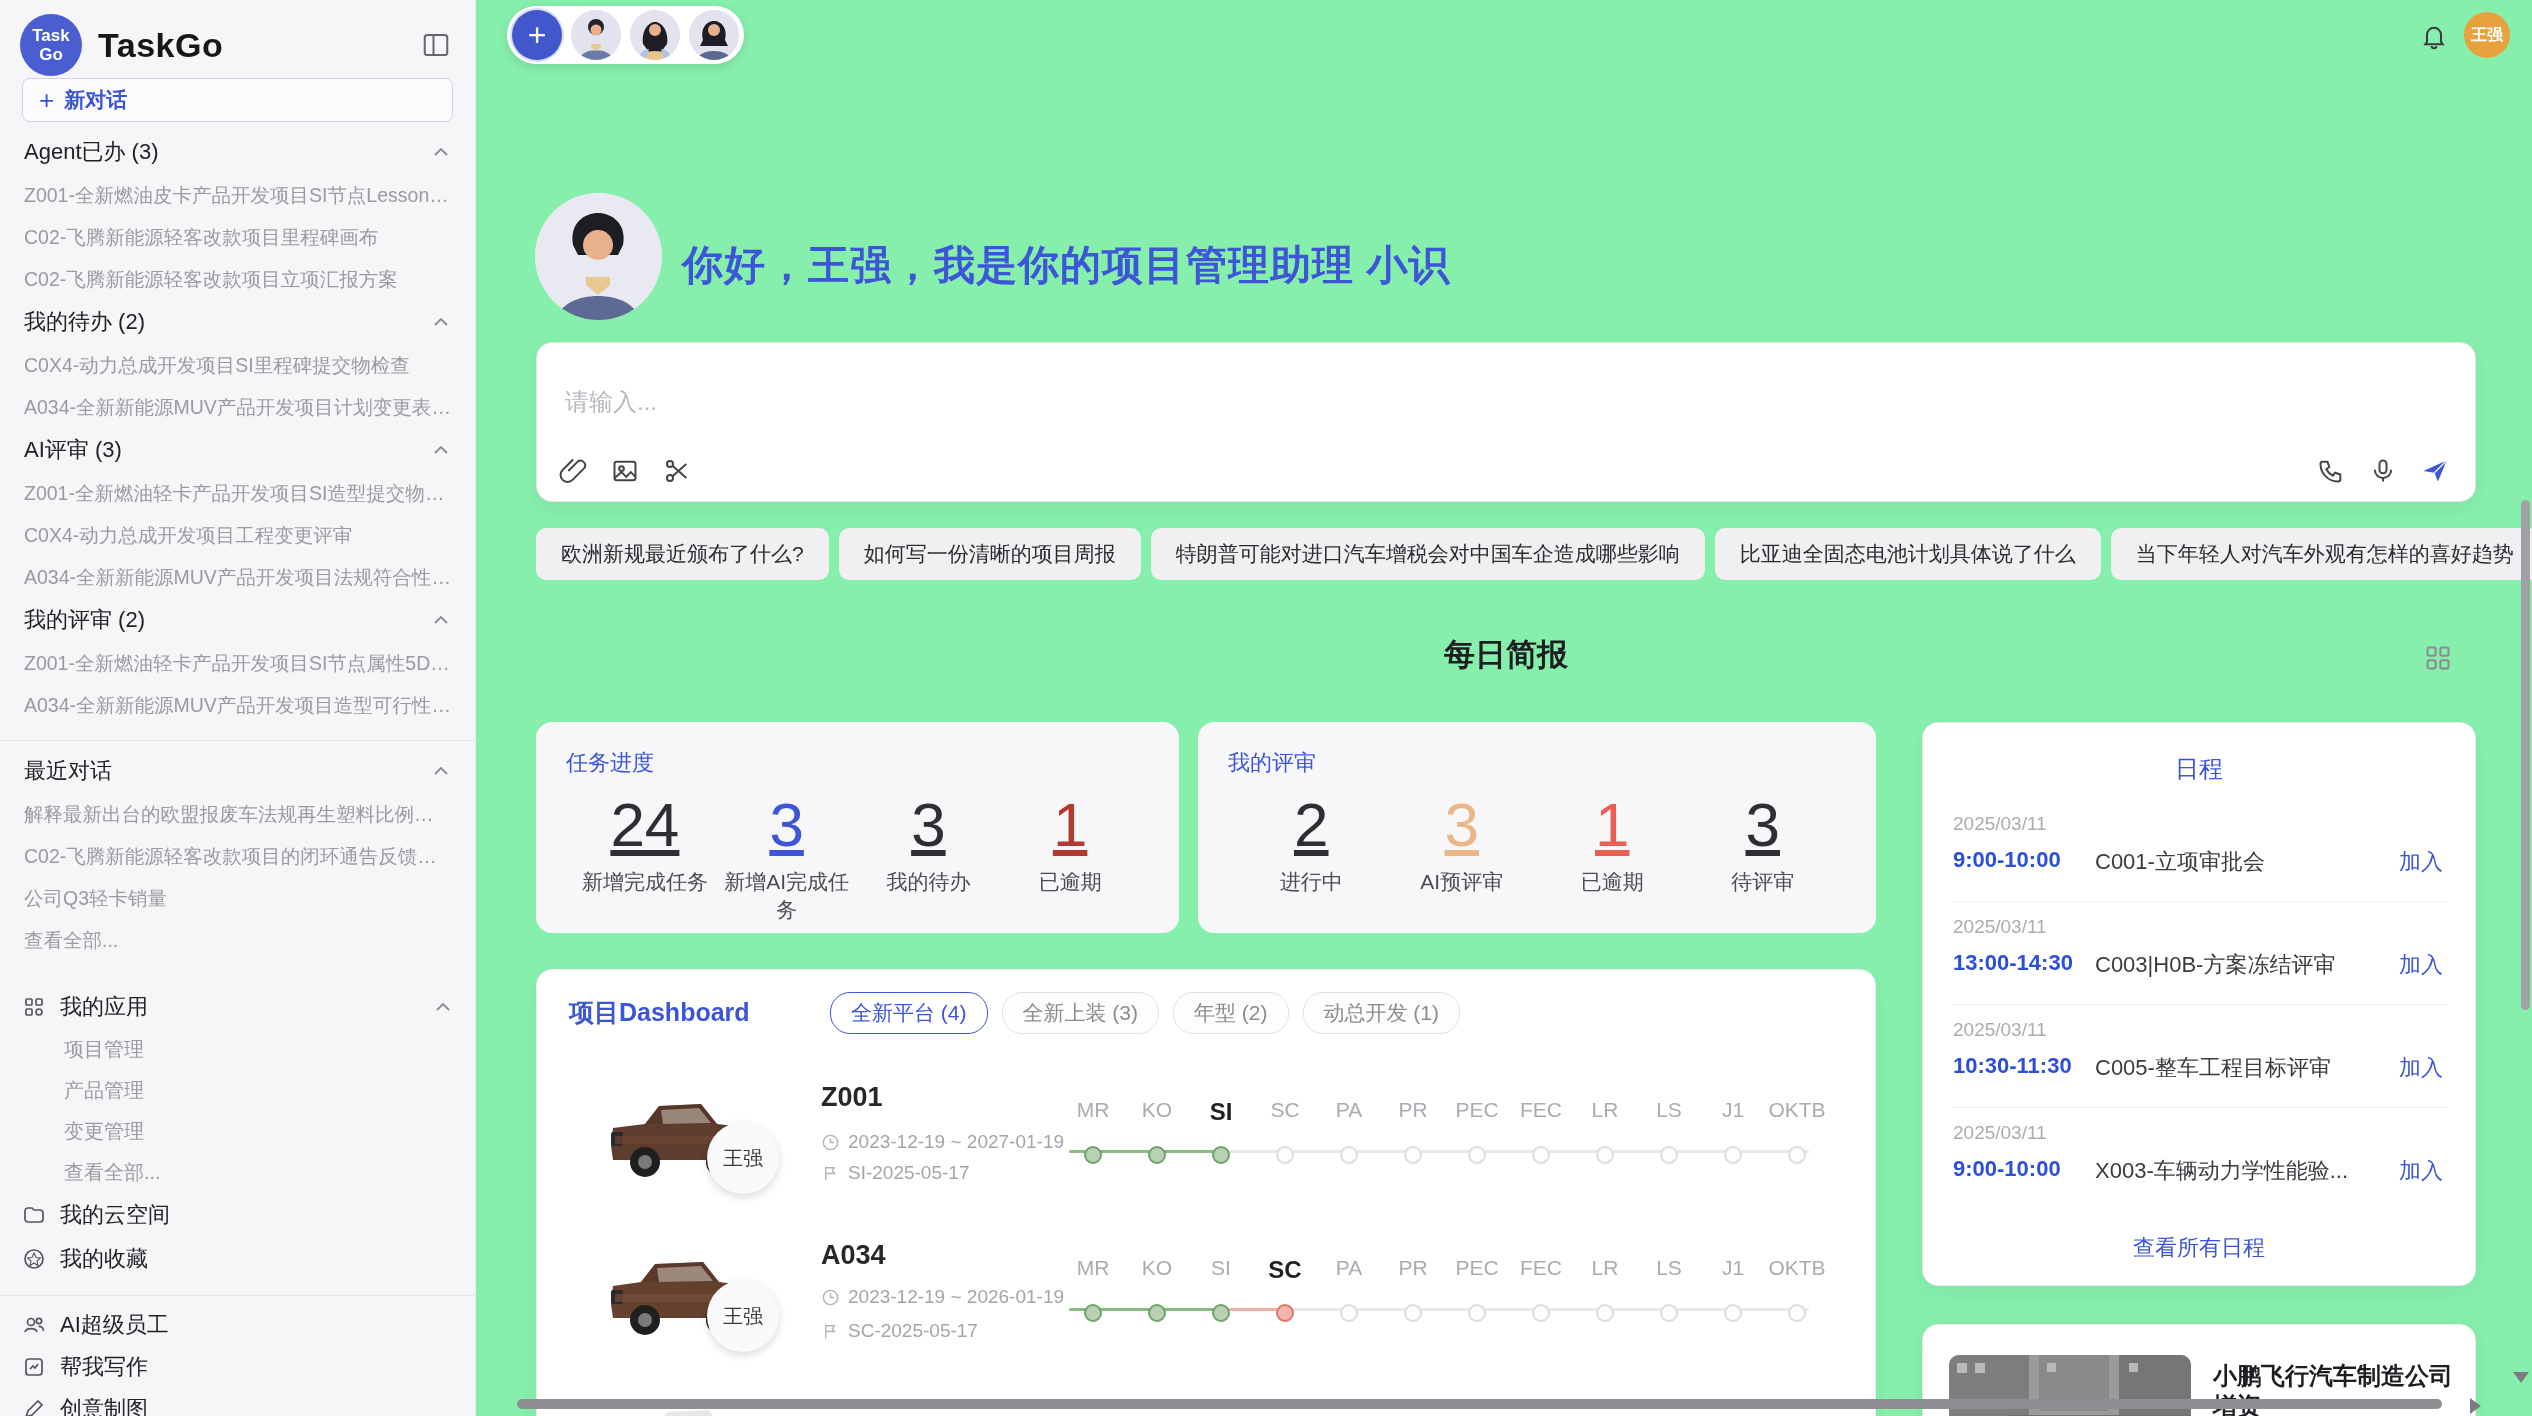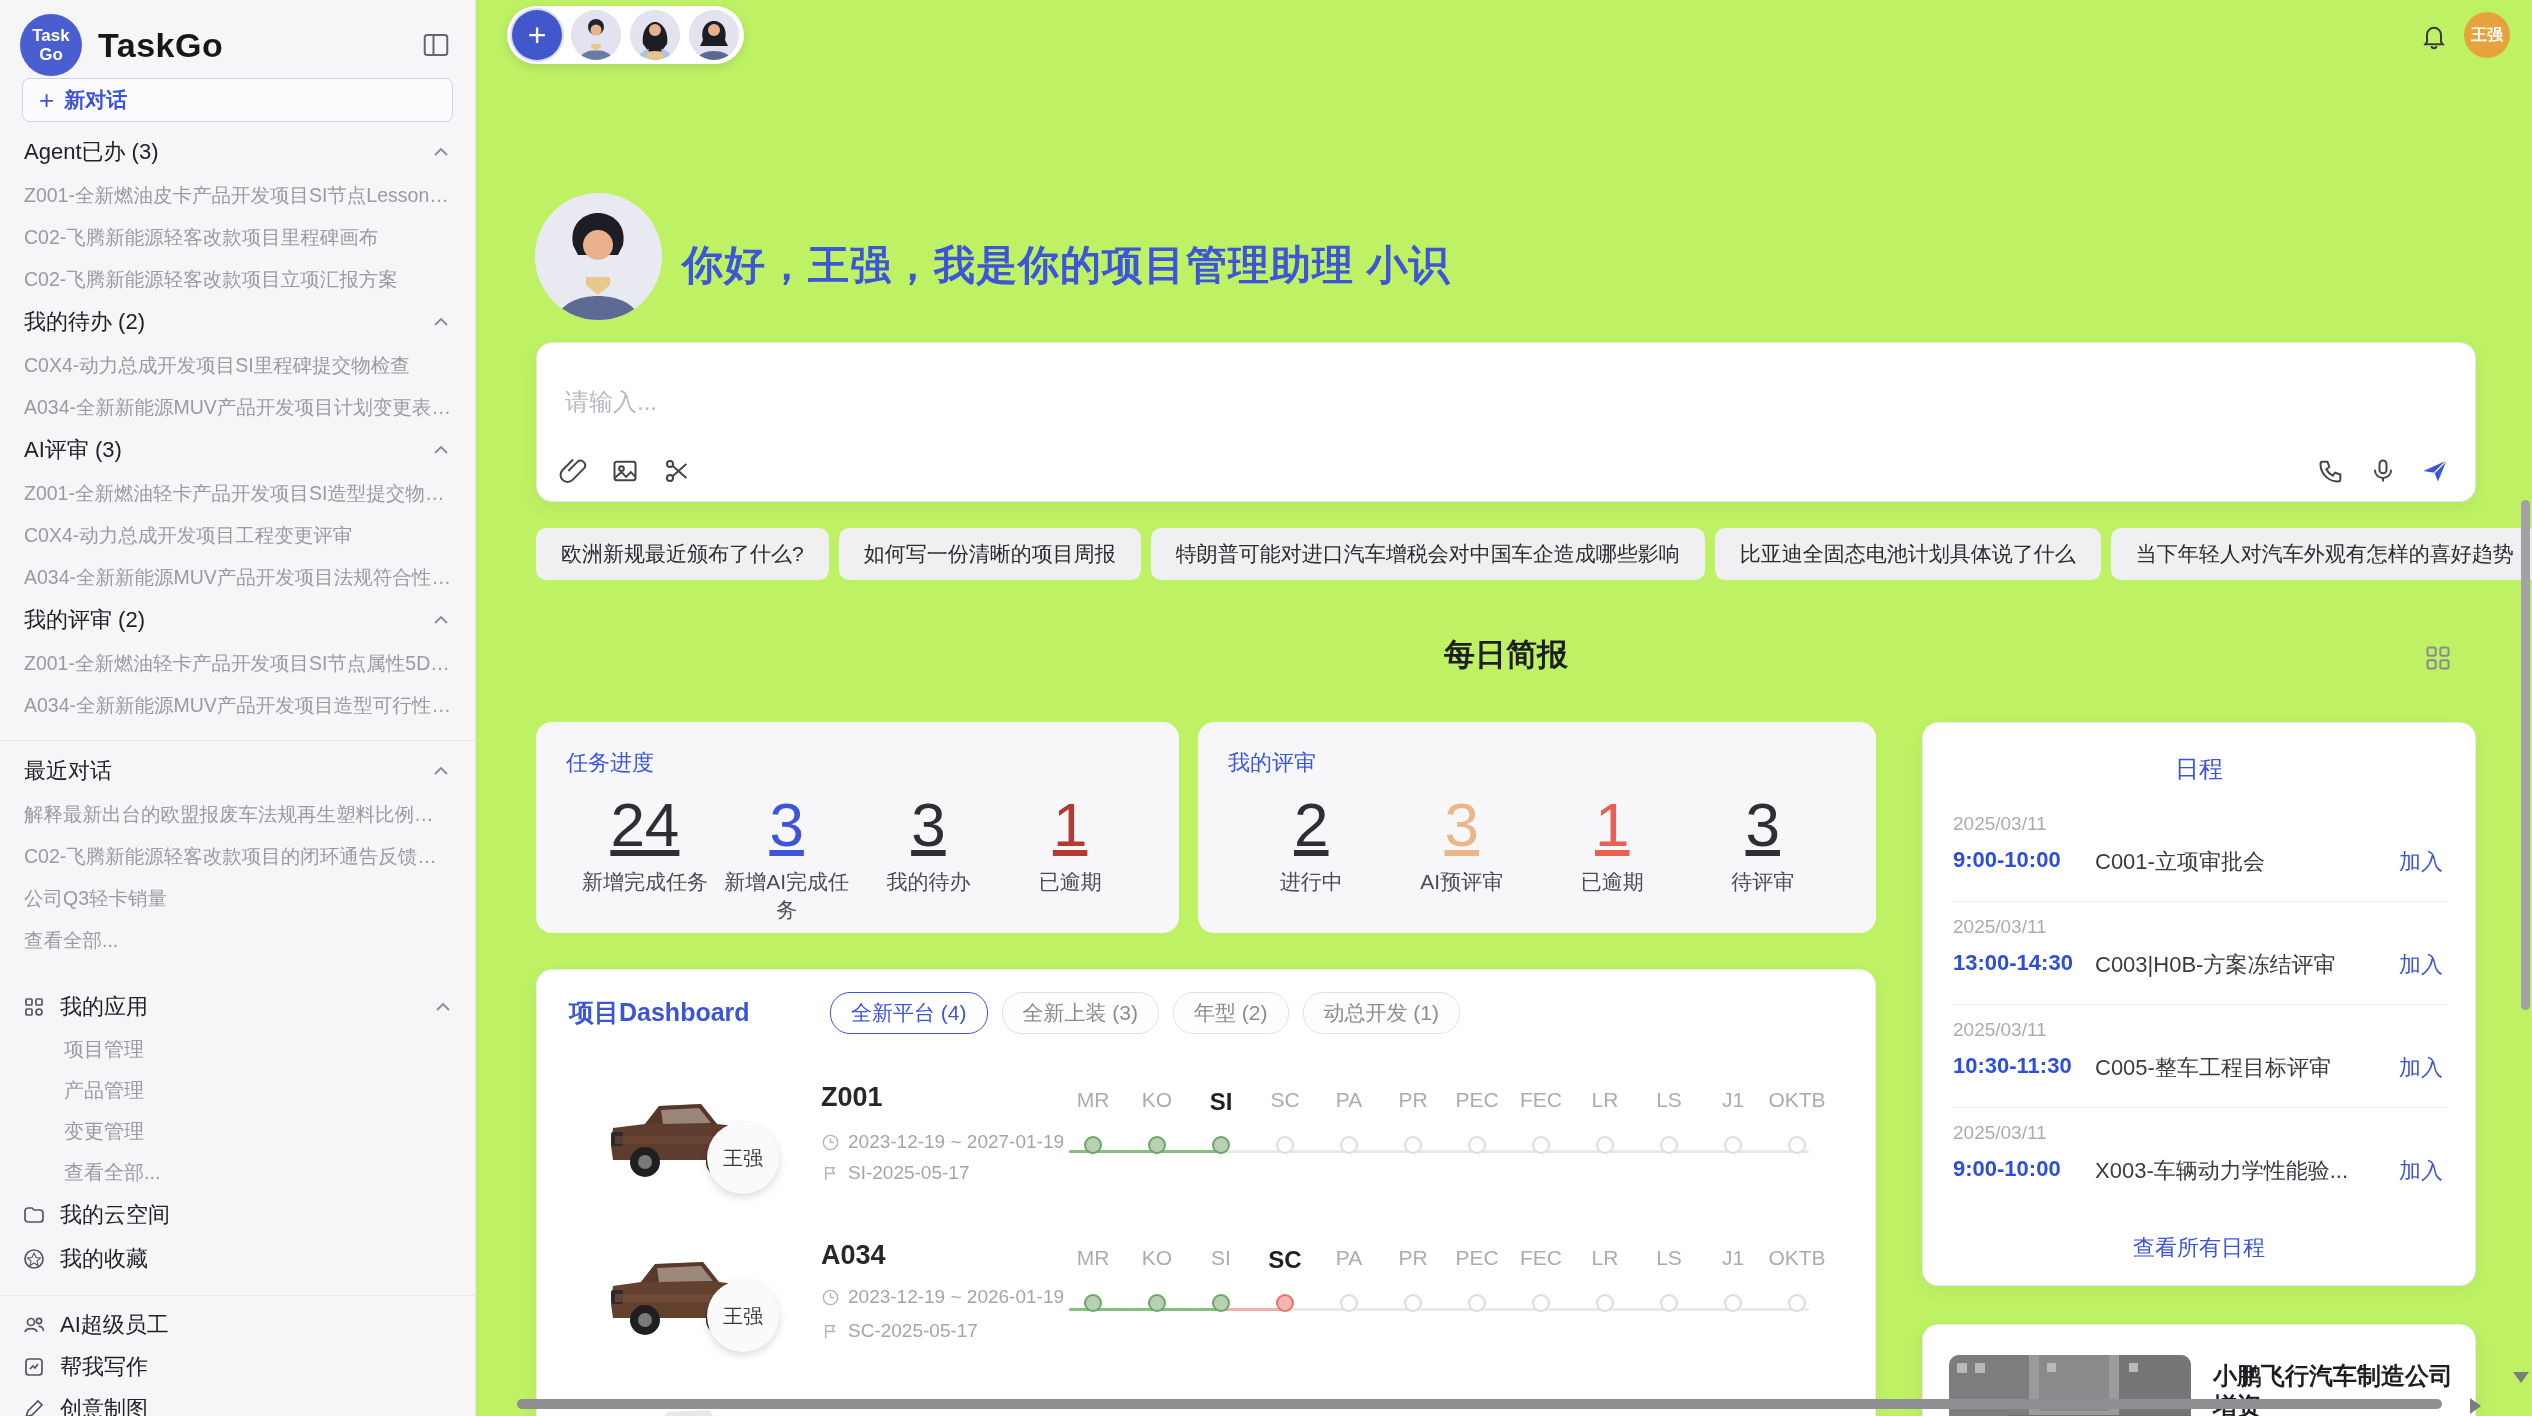--- a/index.html
+++ b/index.html
@@ -1,17 +1,17 @@
 <!DOCTYPE html>
 <html><head>
 <meta charset="utf-8">
 <style>
   html,body{margin:0;padding:0;background:#fff;}
   body{font-family:"Liberation Sans","DejaVu Sans",sans-serif;color:#222;}
-  #app{position:relative;width:2532px;height:1416px;overflow:hidden;background:#bef264;}
+  #app{position:relative;width:2532px;height:1416px;overflow:hidden;background:#86efac;}
 
   
   .sidebar{position:absolute;left:0;top:0;width:476px;height:1416px;background:#f6f6f8;border-right:1px solid #e9e9ec;box-sizing:border-box;padding-top:12px;}
   .logo-row{height:66px;margin:0 20px;display:flex;align-items:center;position:relative;}
   .logo-circle{width:62px;height:62px;border-radius:50%;background:#4a5ed2;color:#fff;display:flex;flex-direction:column;align-items:center;justify-content:center;font-size:17px;line-height:19px;font-weight:600;}
   .app-title{font-size:34px;font-weight:700;color:#17171a;margin-left:16px;letter-spacing:0.5px;}
   .panel-toggle{position:absolute;right:4px;top:18px;width:30px;height:30px;color:#66666e;}
   .new-chat{margin:0 22px;height:44px;background:#fcfcff;border:1px solid #ccd2ee;border-radius:8px;display:flex;align-items:center;gap:10px;padding:0 16px;color:#3b53d8;font-size:21px;font-weight:600;box-sizing:border-box;}
   .new-chat .plus{font-size:26px;font-weight:400;line-height:1;}
   .sections{margin-top:8px;}
@@ -79,21 +79,21 @@
   .owner-badge{position:absolute;left:170px;top:56px;width:72px;height:72px;border-radius:50%;background:#fafafa;box-shadow:0 3px 8px rgba(0,0,0,.15);display:flex;align-items:center;justify-content:center;font-size:20px;color:#3a3a40;}
   .proj-code{position:absolute;left:284px;top:16px;font-size:27px;font-weight:700;color:#26262b;}
   .proj-meta{position:absolute;left:284px;display:flex;align-items:center;gap:8px;font-size:19px;color:#a4a4aa;}
   .proj-meta .m-ic{width:19px;height:19px;color:#b5b5bb;}
   .ms-wrap{position:absolute;left:524px;top:0;width:768px;height:120px;}
   .ms-track{position:absolute;left:8px;right:20px;top:84px;height:3px;background:#e9e9ec;border-radius:2px;}
   .ms-done-seg{position:absolute;left:8px;top:84px;height:3px;background:#8abc82;border-radius:2px;}
   .ms-risk-seg{position:absolute;top:84px;height:3px;background:#eeb1a9;}
   .ms-list{position:absolute;left:0;top:0;display:flex;}
   .ms{width:64px;text-align:center;position:relative;}
-  .ms .lbl{display:block;margin-top:22px;font-size:21px;color:#ababb2;height:30px;}
+  .ms .lbl{display:block;margin-top:32px;font-size:21px;color:#ababb2;height:30px;}
   .ms .dot{display:block;margin:18px auto 0;width:18px;height:18px;border-radius:50%;background:#fdfdfd;border:2px solid #dcdcdf;box-sizing:border-box;}
   .ms.done .dot,.ms.current .dot{background:#b9d0b4;border-color:#6ba466;}
   .ms.current .lbl{color:#1f1f24;font-weight:700;font-size:24px;}
   .ms.risk .dot{background:#f4b5ae;border-color:#e0756b;}
   .ms.risk .lbl{color:#1f1f24;font-weight:700;font-size:24px;}
 
   
   .sched-card{position:absolute;left:1922px;top:722px;width:554px;height:564px;background:#fff;border:1px solid #ececf0;border-radius:16px;box-shadow:0 6px 18px rgba(40,40,70,.05);box-sizing:border-box;}
   .sched-title{position:absolute;left:0;top:30px;width:100%;text-align:center;font-size:24px;color:#3c55d6;}
   .sched-list{position:absolute;left:30px;top:76px;width:494px;}

